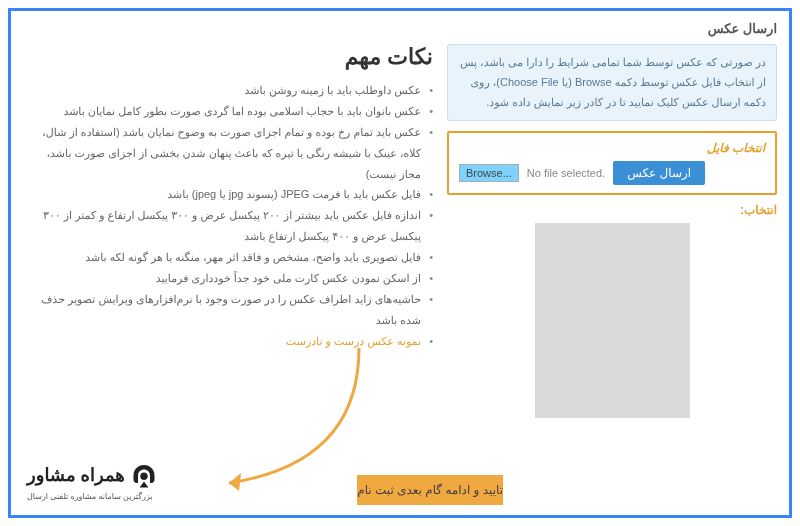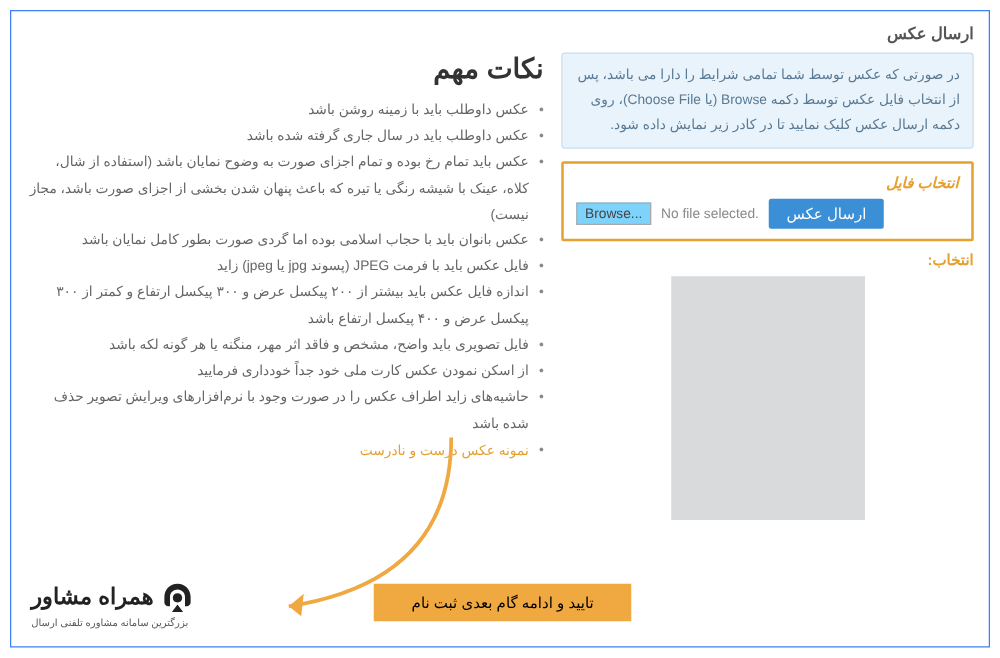--- a/index.html
+++ b/index.html
@@ -1,37 +1,37 @@
 <!DOCTYPE html>
 <html dir="rtl" lang="fa"><head>
 <meta charset="utf-8">
 <style>
 * { box-sizing: border-box; margin: 0; padding: 0; }
 body { font-family: Tahoma, Arial, sans-serif; background: #fff; width: 800px; height: 526px; direction: rtl; position: relative; overflow: hidden; }
-.page { border: 1px solid #3b82f6; margin: 8px; padding: 10px 12px; position: relative; height: 510px; }
+.page { border: 3px solid #3b82f6; margin: 8px; padding: 10px 12px; position: relative; height: 510px; }
 .page-title { font-size: 13px; color: #555; font-weight: bold; margin-bottom: 8px; }
 .content { display: flex; gap: 14px; }
 .right-col { width: 330px; }
 .left-col { flex: 1; }
 .info-box { background: #e9f3fb; border: 1px solid #c9def0; padding: 8px 10px; border-radius: 3px; font-size: 11px; color: #5a7a94; line-height: 1.8; margin-bottom: 10px; }
 .file-box { border: 2px solid #e6a030; padding: 8px 10px; border-radius: 2px; margin-bottom: 8px; }
 .file-label { color: #e6a030; font-size: 12px; font-weight: bold; margin-bottom: 6px; font-style: italic; }
 .file-row { display: flex; align-items: center; gap: 8px; direction: ltr; }
 .browse-btn { background: #7dd3fc; border: 1px solid #aaa; padding: 2px 6px; font-size: 11px; color: #444; cursor: pointer; direction: ltr; }
 .no-file { font-size: 11px; color: #888; direction: ltr; }
 .send-btn { background: #3b8fd6; color: #fff; border: none; padding: 5px 14px; font-size: 12px; cursor: pointer; border-radius: 2px; margin-right: auto; }
 .preview-label { color: #e6a030; font-size: 12px; font-weight: bold; margin-bottom: 6px; }
 .preview-box { width: 155px; height: 195px; background: #d9dadb; margin: 0 auto; }
 .notes-title { font-size: 22px; color: #333; font-weight: bold; margin-bottom: 10px; }
 .notes { list-style: none; padding: 0; }
 .notes li { font-size: 11px; color: #666; line-height: 1.9; padding-right: 12px; position: relative; text-align: right; }
 .notes li::before { content: "•"; position: absolute; right: 0; color: #888; }
 .link-orange { color: #e6a030; font-size: 11px; cursor: pointer; padding-right: 12px; margin-top: 4px; display: inline-block; position: relative; }
 .link-orange::before { content: "•"; position: absolute; right: 0; color: #888; }
-.confirm-btn { background: #f0a840; color: #000000; border: none; padding: 8px 30px; font-size: 12px; cursor: pointer; position: absolute; bottom: 20px; right: 286px; }
+.confirm-btn { background: #f0a840; color: #404040; border: none; padding: 8px 0; font-size: 12px; cursor: pointer; position: absolute; bottom: 10px; right: 286px; }
 .arrow { position: absolute; bottom: 22px; right: 420px; width: 160px; height: 150px; pointer-events: none; }
 .logo { position: absolute; bottom: 14px; left: 16px; direction: rtl; text-align: left; }
 .logo-main { font-size: 18px; font-weight: bold; color: #222; font-family: Tahoma, Arial; }
 .logo-sub { font-size: 8px; color: #555; }
 .logo-icon { display: inline-block; width: 30px; height: 30px; vertical-align: middle; }
 </style>
 </head>
 <body>
 
 <div class="page">
@@ -47,24 +47,23 @@
           <button class="send-btn">ارسال عکس</button>
         </div>
       </div>
       <div class="preview-label">انتخاب:</div>
       <div class="preview-box"></div>
     </div>
     <div class="left-col">
       <div class="notes-title">نکات مهم</div>
       <ul class="notes">
         <li>عکس داوطلب باید با زمینه روشن باشد</li>
-        <li>عکس داوطلب باید در سال جاری گرفته شده باشد</li>
+        <li>عکس بانوان باید با حجاب اسلامی بوده اما گردی صورت بطور کامل نمایان باشد</li>
         <li>عکس باید تمام رخ بوده و تمام اجزای صورت به وضوح نمایان باشد (استفاده از شال، کلاه، عینک با شیشه رنگی یا تیره که باعث پنهان شدن بخشی از اجزای صورت باشد، مجاز نیست)</li>
-        <li>عکس بانوان باید با حجاب اسلامی بوده اما گردی صورت بطور کامل نمایان باشد</li>
-        <li>فایل عکس باید با فرمت JPEG (پسوند jpg یا jpeg) زاید</li>
+        <li>فایل عکس باید با فرمت JPEG (پسوند jpg یا jpeg) باشد</li>
         <li>اندازه فایل عکس باید بیشتر از ۲۰۰ پیکسل عرض و ۳۰۰ پیکسل ارتفاع و کمتر از ۳۰۰ پیکسل عرض و ۴۰۰ پیکسل ارتفاع باشد</li>
         <li>فایل تصویری باید واضح، مشخص و فاقد اثر مهر، منگنه یا هر گونه لکه باشد</li>
         <li>از اسکن نمودن عکس کارت ملی خود جداً خودداری فرمایید</li>
         <li>حاشیه‌های زاید اطراف عکس را در صورت وجود با نرم‌افزارهای ویرایش تصویر حذف شده باشد</li>
       </ul>
       <a class="link-orange">نمونه عکس درست و نادرست</a>
     </div>
   </div>
 
   <button class="confirm-btn">تایید و ادامه گام بعدی ثبت نام</button>

